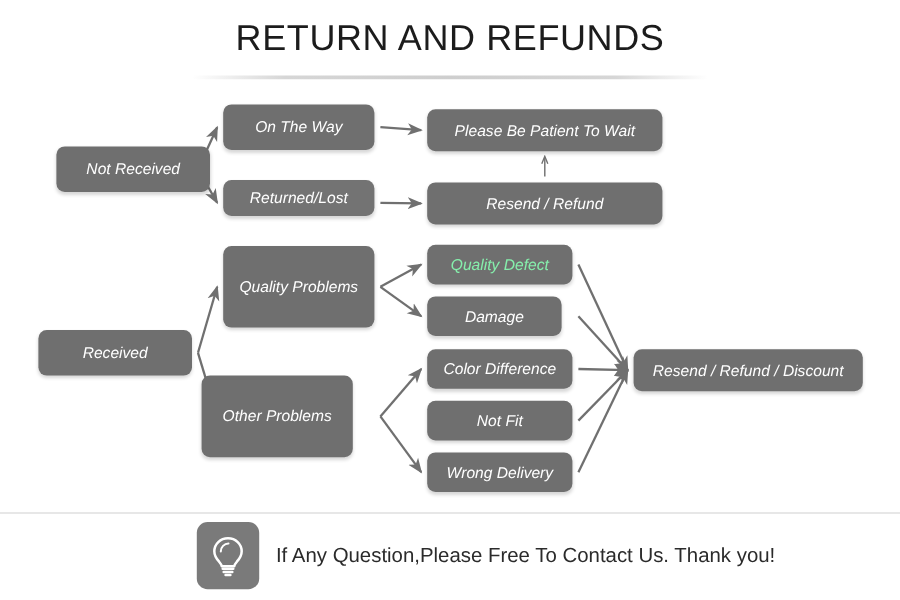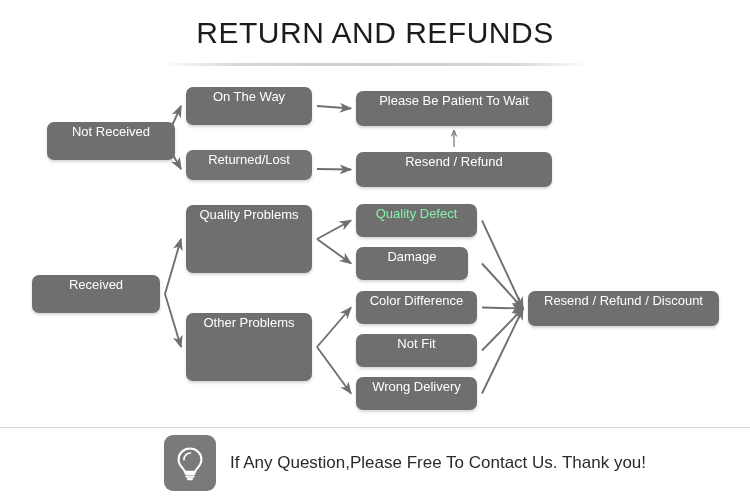--- a/index.html
+++ b/index.html
@@ -51,28 +51,29 @@
   }
 
   
   .node {
     position: absolute;
     background: #6f6f6f;
     color: #ffffff;
     border-radius: 7px;
     box-shadow: 0 2px 3px rgba(0,0,0,0.16);
     display: flex;
-    align-items: flex-start;
+    align-items: center;
     justify-content: center;
     text-align: center;
     font-size: 13px;
     line-height: 1.2;
     box-sizing: border-box;
     padding: 2px 6px;
     white-space: nowrap;
+    font-style: italic;
   }
 
   
   #arrows {
     position: absolute;
     left: 0; top: 0;
     width: 750px;
     height: 500px;
     pointer-events: none;
   }
@@ -165,21 +166,21 @@
       </div>
       <div class="node" style="left: 356px; top: 152px; width: 196px; height: 35px; background: rgb(111, 111, 111); color: rgb(255, 255, 255);">
         <span>Resend / Refund</span>
       </div>
       <div class="node" style="left: 32px; top: 275px; width: 128px; height: 38px; background: rgb(111, 111, 111); color: rgb(255, 255, 255);">
         <span>Received</span>
       </div>
       <div class="node" style="left: 186px; top: 205px; width: 126px; height: 68px; background: rgb(111, 111, 111); color: rgb(255, 255, 255);">
         <span>Quality Problems</span>
       </div>
-      <div class="node" style="left: 186px; top: 313px; width: 126px; height: 68px; background: rgb(111, 111, 111); color: rgb(255, 255, 255);">
+      <div class="node" style="left: 168px; top: 313px; width: 126px; height: 68px; background: rgb(111, 111, 111); color: rgb(255, 255, 255);">
         <span>Other Problems</span>
       </div>
       <div class="node" style="left: 356px; top: 204px; width: 121px; height: 33px; background: rgb(111, 111, 111); color: #86efac;">
         <span>Quality Defect</span>
       </div>
       <div class="node" style="left: 356px; top: 247px; width: 112px; height: 33px; background: rgb(111, 111, 111); color: rgb(255, 255, 255);">
         <span>Damage</span>
       </div>
       <div class="node" style="left: 356px; top: 291px; width: 121px; height: 33px; background: rgb(111, 111, 111); color: rgb(255, 255, 255);">
         <span>Color Difference</span>

